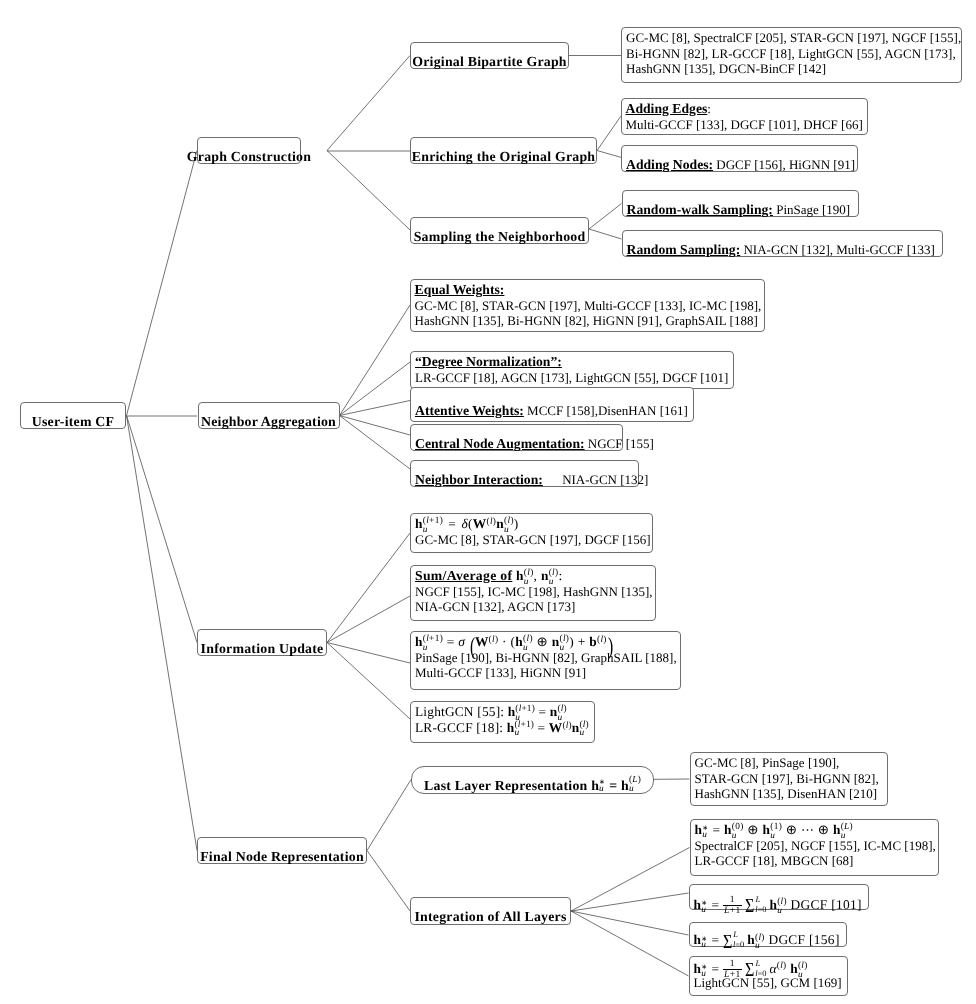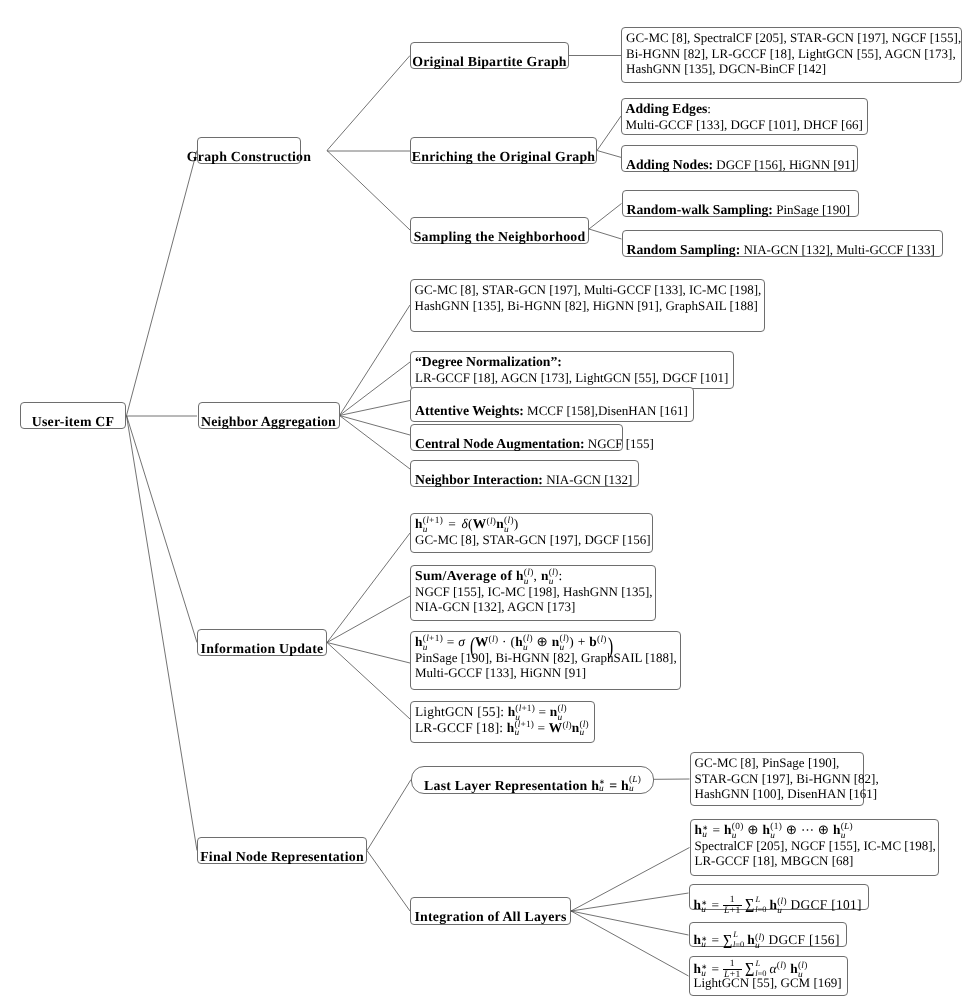--- a/index.html
+++ b/index.html
@@ -10,21 +10,21 @@
   svg#edges{position:absolute;left:0;top:0;width:976px;height:1004px;}
   .node{position:absolute;box-sizing:border-box;
         border:1px solid #6e6e6e;border-radius:4px;background:#fff;
         font-size:13.0px;line-height:15.5px;white-space:nowrap;
         padding:2.0px 5px 4px 4px;display:block;}
   .node.hdr{font-weight:bold;text-align:left;font-size:13.85px;letter-spacing:0.22px;display:flex;align-items:center;justify-content:center;padding:12px 5px 0 5px;}
   .node.one{display:flex;align-items:center;padding-top:12px;padding-bottom:0;}
   .node.one > span{white-space:pre;}
   .node.hdr > span{white-space:pre;}
   .node.one > div{white-space:pre;}
-  .hd{font-weight:bold;font-size:13.7px;}
+  .hd{font-weight:bold;font-size:13.7px;text-decoration:underline;}
   .mathline{line-height:15.8px;height:15.8px;overflow:visible;font-size:13.4px;letter-spacing:0.32px;}
   .mathline .eq{margin:0 1.6px;}
   sup.ss{font-size:9.3px;vertical-align:0.48em;line-height:0;}
   
   .su{display:inline-block;position:relative;vertical-align:baseline;font-size:9.3px;line-height:0;font-weight:normal;font-style:normal;}
   .su > b{display:inline-block;visibility:hidden;font-weight:normal;white-space:nowrap;line-height:9px;}
   .su > .p{position:absolute;left:0;bottom:4.8px;line-height:9px;white-space:nowrap;}
   .su > .s{position:absolute;left:0;bottom:-3.7px;line-height:9px;font-style:italic;white-space:nowrap;}
   .bm{font-weight:bold;}
   .frac{display:inline-block;vertical-align:-0.44em;text-align:center;font-size:9.6px;line-height:1.06;}
@@ -123,36 +123,37 @@
 <div class="node one" style="left:621.5px;top:190px;width:237px;height:27px;">
   <span class="hd">Random-walk Sampling:</span>
       <span> PinSage [190]</span>
 </div>
 <div class="node one" style="left:621.5px;top:230px;width:321px;height:27px;">
   <span class="hd">Random Sampling:</span>
       <span> NIA-GCN [132], Multi-GCCF [133]</span>
 </div>
 
 <div class="node" style="left:409.5px;top:279px;width:355px;height:53px;">
+  <div><span class="hd">Equal Weights:</span></div>
   <div>GC-MC [8], STAR-GCN [197], Multi-GCCF [133], IC-MC [198],</div>
   <div>HashGNN [135], Bi-HGNN [82], HiGNN [91], GraphSAIL [188]</div>
 </div>
 <div class="node" style="left:410px;top:343px;width:324px;height:38px;margin-top:8px;">
   <div><span class="hd">“Degree Normalization”:</span></div>
   <div>LR-GCCF [18], AGCN [173], LightGCN [55], DGCF [101]</div>
 </div>
 <div class="node one" style="left:410px;top:387px;width:284px;height:35px;">
   <span class="hd">Attentive Weights:</span>
       <span> MCCF [158],DisenHAN [161]</span>
 </div>
 <div class="node one" style="left:410px;top:424px;width:213px;height:26.5px;">
   <span class="hd">Central Node Augmentation:</span>
       <span> NGCF [155]</span>
 </div>
-<div class="node one" style="left:410px;top:460px;width:229px;height:26.5px;">
+<div class="node one" style="left:410px;top:460px;width:229px;height:26.5px;gap:16px;">
   <span class="hd">Neighbor Interaction:</span>
       <span> NIA-GCN [132]</span>
 </div>
 
 <div class="node" style="left:410px;top:513px;width:243px;height:39.5px;">
   <div class="mathline"><span class="bm">h</span><span class="su"><b>(<i>l</i>+1)</b><span class="p">(<i>l</i>+1)</span><span class="s">u</span></span> <span class="eq">=</span> <i>δ</i>(<span class="bm">W</span><sup class="ss">(<i>l</i>)</sup><span class="bm">n</span><span class="su"><b>(<i>l</i>)</b><span class="p">(<i>l</i>)</span><span class="s">u</span></span>)</div>
   <div>GC-MC [8], STAR-GCN [197], DGCF [156]</div>
 </div>
 <div class="node" style="left:410px;top:565px;width:246px;height:56px;">
   <div class="mathline"><span class="hd">Sum/Average of</span> <span class="bm">h</span><span class="su"><b>(<i>l</i>)</b><span class="p">(<i>l</i>)</span><span class="s">u</span></span>, <span class="bm">n</span><span class="su"><b>(<i>l</i>)</b><span class="p">(<i>l</i>)</span><span class="s">u</span></span>:</div>
@@ -165,24 +166,24 @@
   <div>Multi-GCCF [133], HiGNN [91]</div>
 </div>
 <div class="node tight" style="left:410px;top:701px;width:185px;height:41.5px;">
   <div class="mathline"><span>LightGCN [55]:</span> <span class="bm">h</span><span class="su"><b>(<i>l</i>+1)</b><span class="p">(<i>l</i>+1)</span><span class="s">u</span></span> = <span class="bm">n</span><span class="su"><b>(<i>l</i>)</b><span class="p">(<i>l</i>)</span><span class="s">u</span></span></div>
   <div class="mathline"><span>LR-GCCF [18]:</span> <span class="bm">h</span><span class="su"><b>(<i>l</i>+1)</b><span class="p">(<i>l</i>+1)</span><span class="s">u</span></span> = <span class="bm">W</span><sup class="ss">(<i>l</i>)</sup><span class="bm">n</span><span class="su"><b>(<i>l</i>)</b><span class="p">(<i>l</i>)</span><span class="s">u</span></span></div>
 </div>
 
 <div class="node hdr" style="left:411px;top:765.5px;width:243px;height:28px;border-radius:13px;">
   <span>Last Layer Representation</span>&nbsp;<span class="bm">h</span><span class="su"><b style="font-size:7.4px">∗</b><span class="p" style="bottom:2.6px;font-size:7.0px;font-weight:normal">∗</span><span class="s">u</span></span>&nbsp;=&nbsp;<span class="bm">h</span><span class="su"><b>(<i>L</i>)</b><span class="p">(<i>L</i>)</span><span class="s">u</span></span>
 </div>
-<div class="node" style="left:689.5px;top:752px;width:174px;height:53.5px;">
+<div class="node" style="left:689.5px;top:752px;width:198px;height:53.5px;">
   <div>GC-MC [8], PinSage [190],</div>
   <div>STAR-GCN [197], Bi-HGNN [82],</div>
-  <div>HashGNN [100], DisenHAN [161]</div>
+  <div>HashGNN [135], DisenHAN [210]</div>
 </div>
 <div class="node hdr" style="left:410px;top:897px;width:161px;height:28px;">
   <span>Integration of All Layers</span>
 </div>
 <div class="node" style="left:689.5px;top:819px;width:249px;height:56.5px;">
   <div class="mathline"><span class="bm">h</span><span class="su"><b style="font-size:7.4px">∗</b><span class="p" style="bottom:2.6px;font-size:7.0px;font-weight:normal">∗</span><span class="s">u</span></span> = <span class="bm">h</span><span class="su"><b>(0)</b><span class="p">(0)</span><span class="s">u</span></span> ⊕ <span class="bm">h</span><span class="su"><b>(1)</b><span class="p">(1)</span><span class="s">u</span></span> ⊕ <span class="mdots">⋯</span> ⊕ <span class="bm">h</span><span class="su"><b>(<i>L</i>)</b><span class="p">(<i>L</i>)</span><span class="s">u</span></span></div>
   <div>SpectralCF [205], NGCF [155], IC-MC [198],</div>
   <div>LR-GCCF [18], MBGCN [68]</div>
 </div>
 <div class="node one" style="left:688.5px;top:884px;width:180px;height:26px;">

